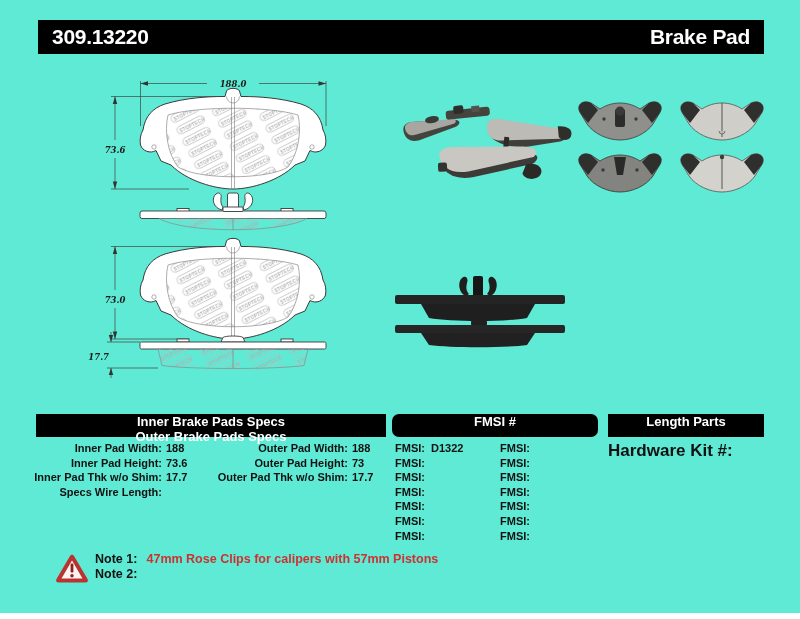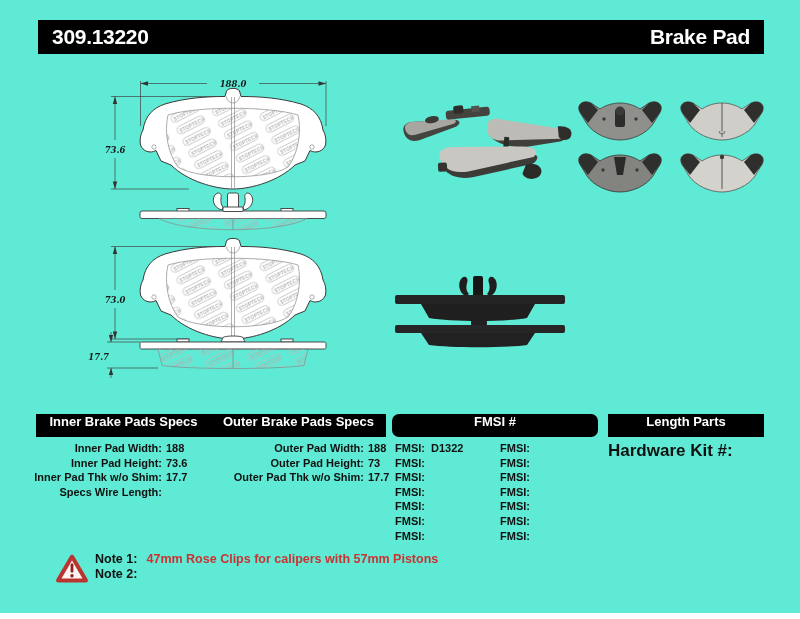--- a/index.html
+++ b/index.html
@@ -15,21 +15,21 @@
   .dim-label{font-family:"DejaVu Serif",serif;font-style:italic;font-weight:bold;
              font-size:8.5px;fill:#1a1a1a;}
   .outline{fill:#ffffff;stroke:#3a3a3a;stroke-width:1;}
   .friction{fill:url(#wm);stroke:#8a8a8a;stroke-width:0.7;}
   .thin{fill:none;stroke:#7a7a7a;stroke-width:0.6;}
   .dim{stroke:#444;stroke-width:0.7;fill:none;}
   .arrow{fill:#333;stroke:none;}
   .edge{fill:#ffffff;stroke:#3a3a3a;stroke-width:0.9;}
   
   .col-head{position:absolute;top:414px;height:23px;background:var(--header-bar);
-            display:flex;}
+            display:flex;align-items:center;flex-direction:column;}
   .col-head span{flex:1;text-align:center;color:var(--bar-text);font-size:13px;font-weight:bold;}
   .spec-col{position:absolute;top:441px;font-size:11px;font-weight:bold;}
   .spec-row{position:relative;height:14.6px;line-height:14.6px;}
   .spec-label{position:absolute;right:46px;white-space:nowrap;}
   .spec-value{position:absolute;left:calc(100% - 42px);white-space:nowrap;}
   .fmsi-col{position:absolute;left:392px;top:441px;width:210px;font-size:11px;font-weight:bold;}
   .fmsi-row{display:flex;height:14.6px;line-height:14.6px;}
   .fmsi-cell{width:105px;display:flex;box-sizing:border-box;padding-left:3px;}
   .fmsi-cell .v{margin-left:6px;}
   .related-col{position:absolute;left:608px;top:441px;font-size:17px;font-weight:bold;}
@@ -224,21 +224,21 @@
     <div class="spec-row">
       <span class="spec-label">Inner Pad Thk w/o Shim:</span>
       <span class="spec-value">17.7</span>
     </div>
     <div class="spec-row">
       <span class="spec-label">Specs Wire Length:</span>
       <span class="spec-value"></span>
     </div>
   </div>
 
-  <div class="spec-col" style="left:228px;width:182px;">
+  <div class="spec-col" style="left:212px;width:182px;">
     <div class="spec-row">
       <span class="spec-label">Outer Pad Width:</span>
       <span class="spec-value">188</span>
     </div>
     <div class="spec-row">
       <span class="spec-label">Outer Pad Height:</span>
       <span class="spec-value">73</span>
     </div>
     <div class="spec-row">
       <span class="spec-label">Outer Pad Thk w/o Shim:</span>

